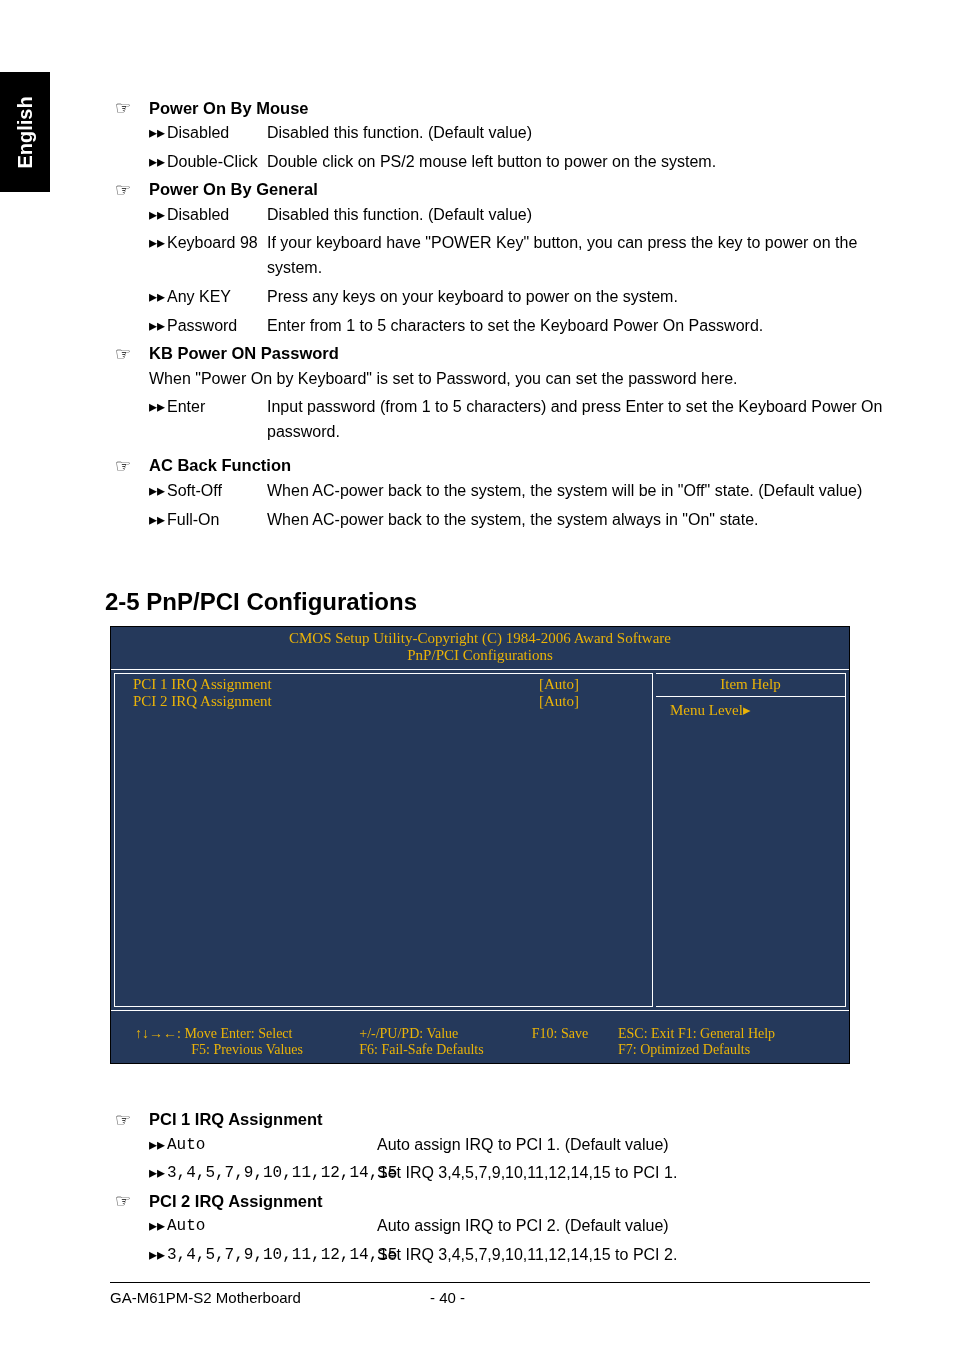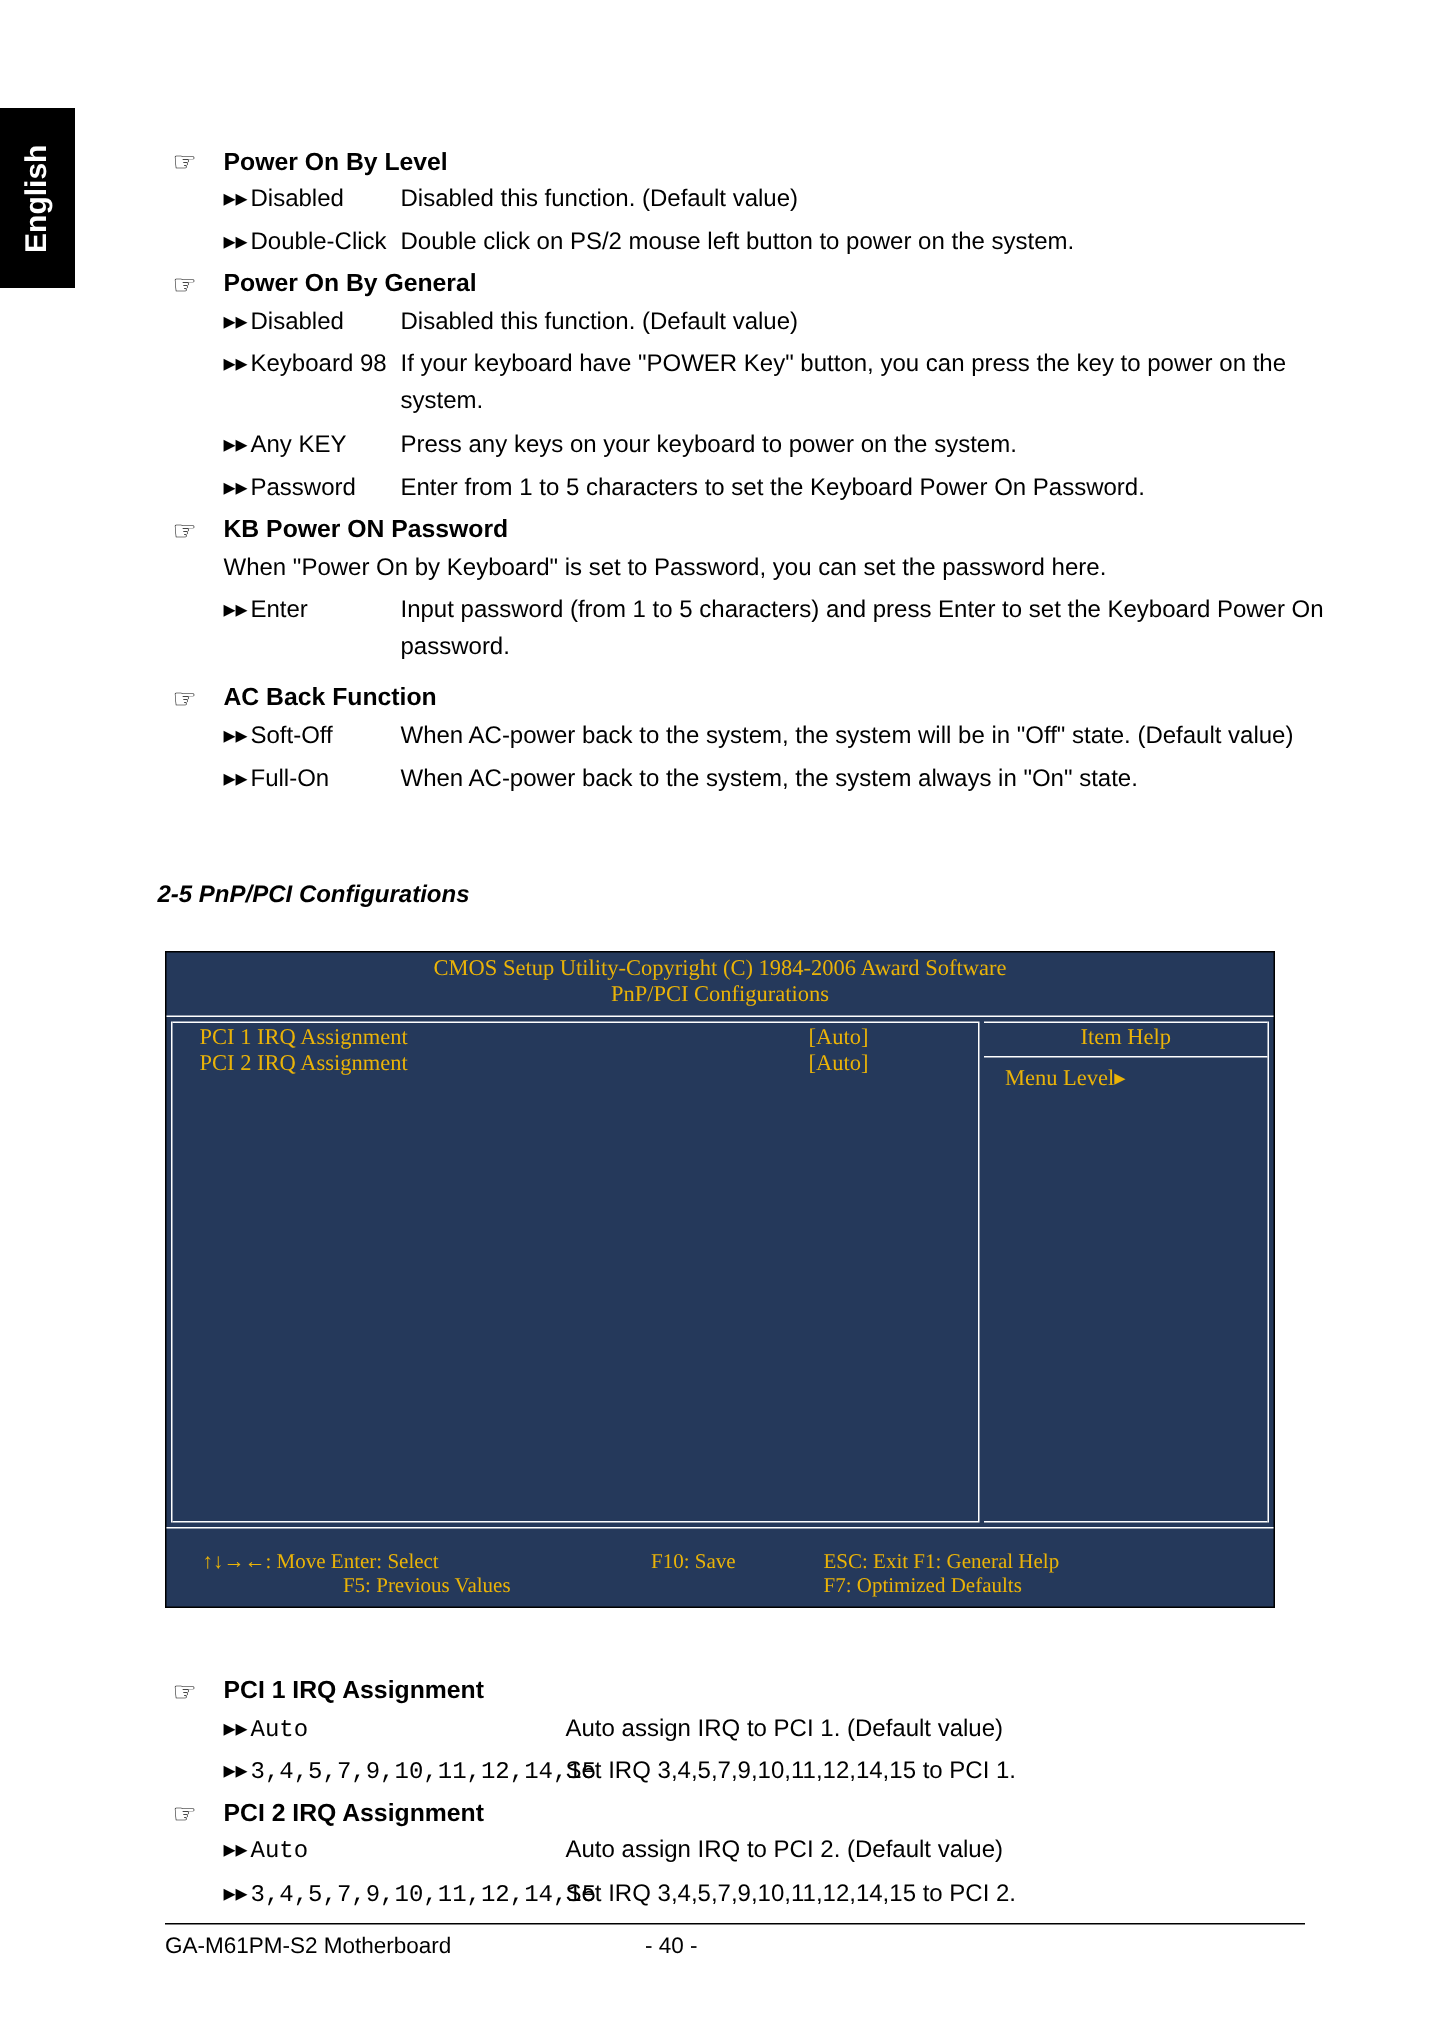--- a/index.html
+++ b/index.html
@@ -74,25 +74,24 @@
     .opt-desc {
       flex: 1;
     }
     .note-row {
       margin-left: 34px;
       margin-bottom: 4px;
       line-height: 1.55;
     }
     .section-heading {
       font-weight: bold;
-      font-size: 16px;
+      font-size: 24px;
       margin-top: 55px;
-      margin-bottom: 28px;
+      margin-bottom: 10px;
       margin-left: -10px;
-      font-style: italic;
     }
     .bios-box {
       border: 1px solid #000;
       width: 740px;
       margin-left: -5px;
       background: #25395b;
       color: #eab308;
       font-family: "Times New Roman", serif;
       font-size: 15px;
     }
@@ -164,21 +163,21 @@
 <body>
 
 <div class="side-tab">
   <span>English</span>
 </div>
 
 <div class="content">
 
   <div class="section-head">
     <span class="hand-icon">☞</span>
-    <span class="section-title">Power On By Level</span>
+    <span class="section-title">Power On By Mouse</span>
   </div>
   <div class="opt-row">
     <span class="opt-arrow">▸▸</span>
     <span class="opt-label">Disabled</span>
     <span class="opt-desc">Disabled this function. (Default value)</span>
   </div>
   <div class="opt-row">
     <span class="opt-arrow">▸▸</span>
     <span class="opt-label">Double-Click</span>
     <span class="opt-desc">Double click on PS/2 mouse left button to power on the system.</span>
@@ -261,20 +260,24 @@
           <div style="border-top:1px solid #fff;margin:3px -14px 4px -14px"></div>
           <div>Menu Level▸</div>
         </div>
       </div>
     </div>
     <div class="bios-footer">
       <div class="col" style="flex:1.3">
         <div>↑↓→←: Move      Enter: Select</div>
         <div style="text-align:center">F5: Previous Values</div>
       </div>
+      <div class="col">
+        <div>+/-/PU/PD: Value</div>
+        <div>F6: Fail-Safe Defaults</div>
+      </div>
       <div class="col" style="flex:0.5">
         <div>F10: Save</div>
       </div>
       <div class="col" style="flex:1.2">
         <div>ESC: Exit        F1: General Help</div>
         <div>F7: Optimized Defaults</div>
       </div>
     </div>
   </div>
 

